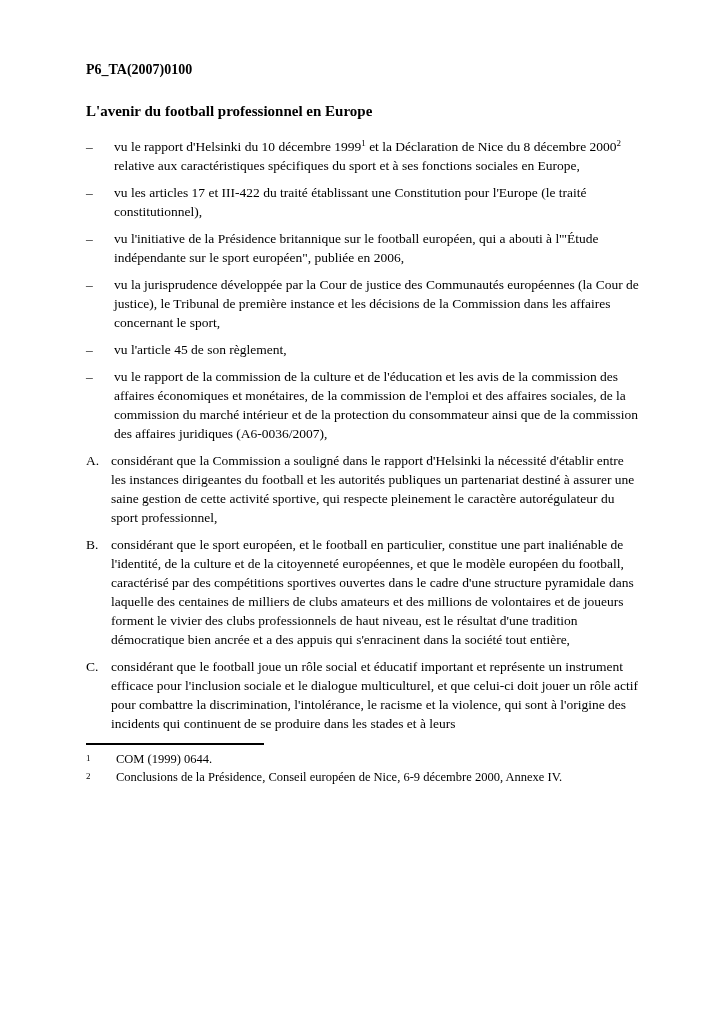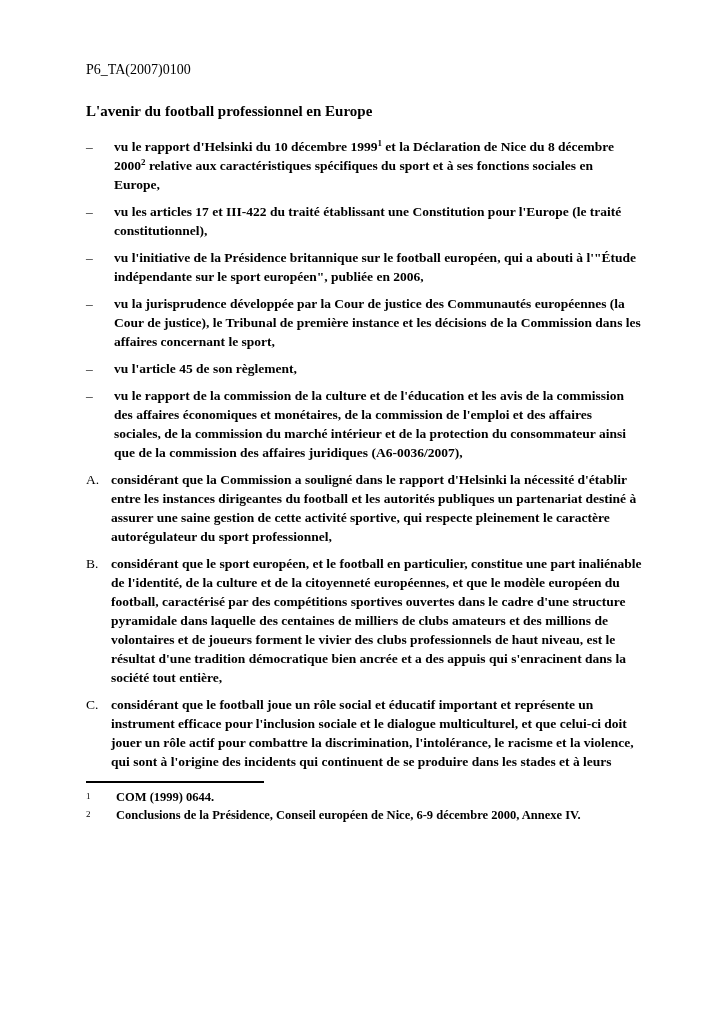--- a/index.html
+++ b/index.html
@@ -16,21 +16,21 @@
     background: #ffffff;
     color: #000000;
     font-family: "Liberation Serif", "DejaVu Serif", serif;
     font-size: 13.5px;
     line-height: 19px;
     overflow: hidden;
     text-align: left;
   }
   .doc-reference {
     font-size: 14px;
-    font-weight: normal;
+    font-weight: bold;
     margin: 0 0 22px 0;
     line-height: 19px;
   }
   .doc-title {
     font-size: 15px;
     font-weight: bold;
     margin: 12px 0 15px 0;
     line-height: 21px;
   }
   .doc-subtitle {
@@ -52,21 +52,20 @@
   .citation-marker {
     flex: none;
     width: 28px;
   }
   .recital-label {
     flex: none;
     width: 25px;
   }
   .para-body {
     flex: 1 1 auto;
-    font-weight: bold;
   }
   sup.fn-ref {
     font-size: 9px;
     line-height: 0;
     vertical-align: super;
   }
   .footnotes {
     margin-top: 10px;
   }
   .footnote-rule {

